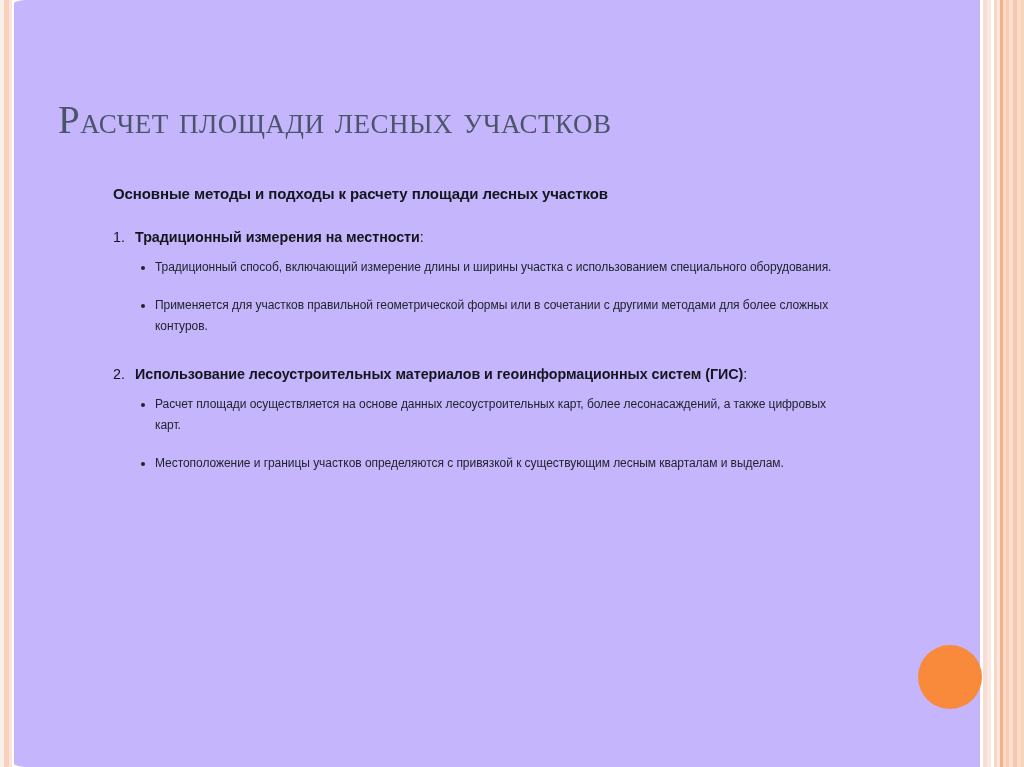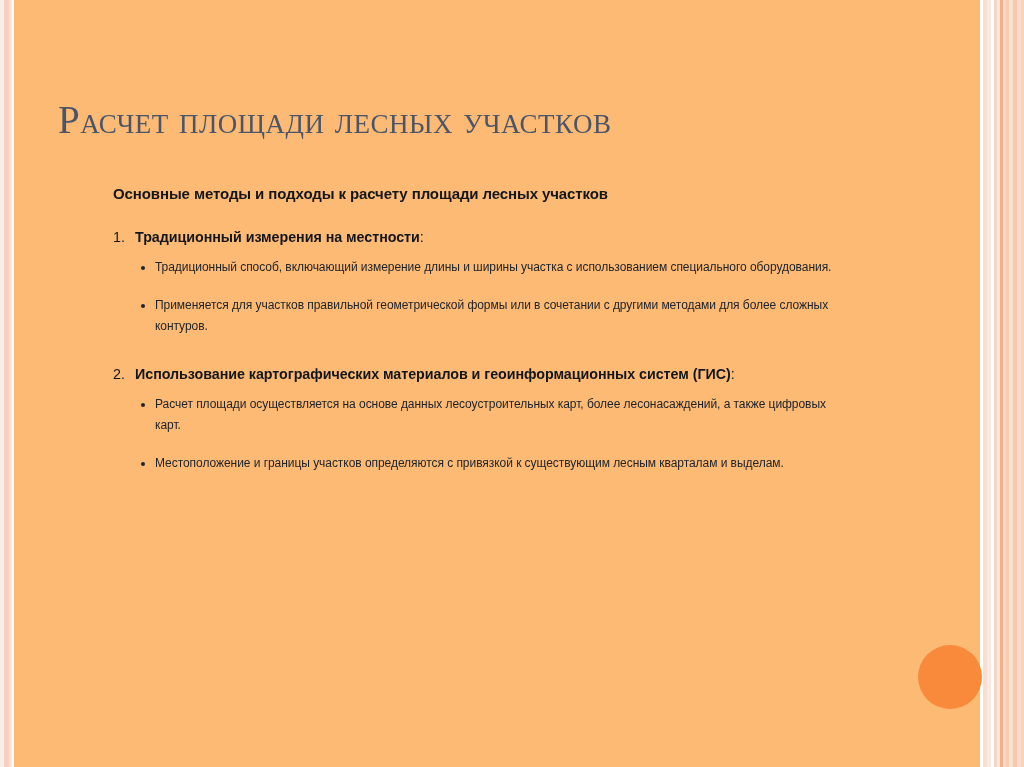--- a/index.html
+++ b/index.html
@@ -12,21 +12,22 @@
     height: 767px;
     background: #ffffff;
     font-family: "Liberation Sans", sans-serif;
     overflow: hidden;
     position: relative;
   }
 
   .slide {
     position: absolute;
     inset: 0;
-    background: #fdba74;
+    background: #c4b5fd;
+    border-radius: 25px;
   }
 
   
   .edge-stripes {
     position: absolute;
     top: 0;
     bottom: 0;
     pointer-events: none;
   }
   .edge-stripes .stripe {
@@ -174,21 +175,21 @@
       </li>
       <li>
         <span class="dot"></span>
         <span>Применяется для участков правильной геометрической формы или в сочетании с другими методами для более сложных контуров.</span>
       </li>
     </ul>
 
     <div class="group-spacer"></div>
 
     <div class="numbered-item">
-      <span class="num">2.</span><span class="strong">Использование картографических материалов и геоинформационных систем (ГИС)</span><span>:</span>
+      <span class="num">2.</span><span class="strong">Использование лесоустроительных материалов и геоинформационных систем (ГИС)</span><span>:</span>
     </div>
 
     <ul class="bullet-list">
       <li>
         <span class="dot"></span>
         <span>Расчет площади осуществляется на основе данных лесоустроительных карт, более лесонасаждений, а также цифровых карт.</span>
       </li>
       <li>
         <span class="dot"></span>
         <span>Местоположение и границы участков определяются с привязкой к существующим лесным кварталам и выделам.</span>

